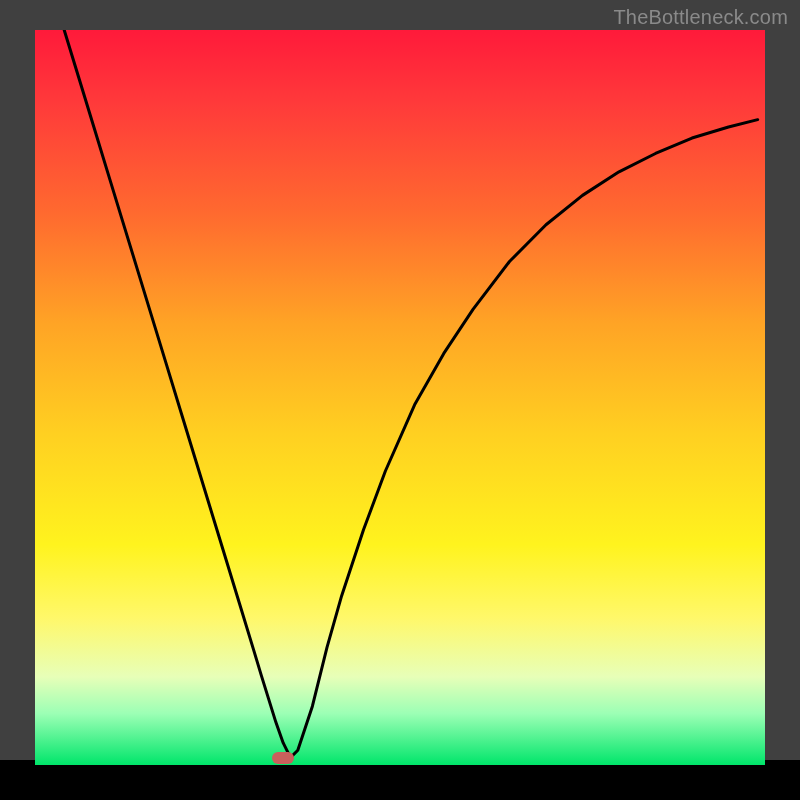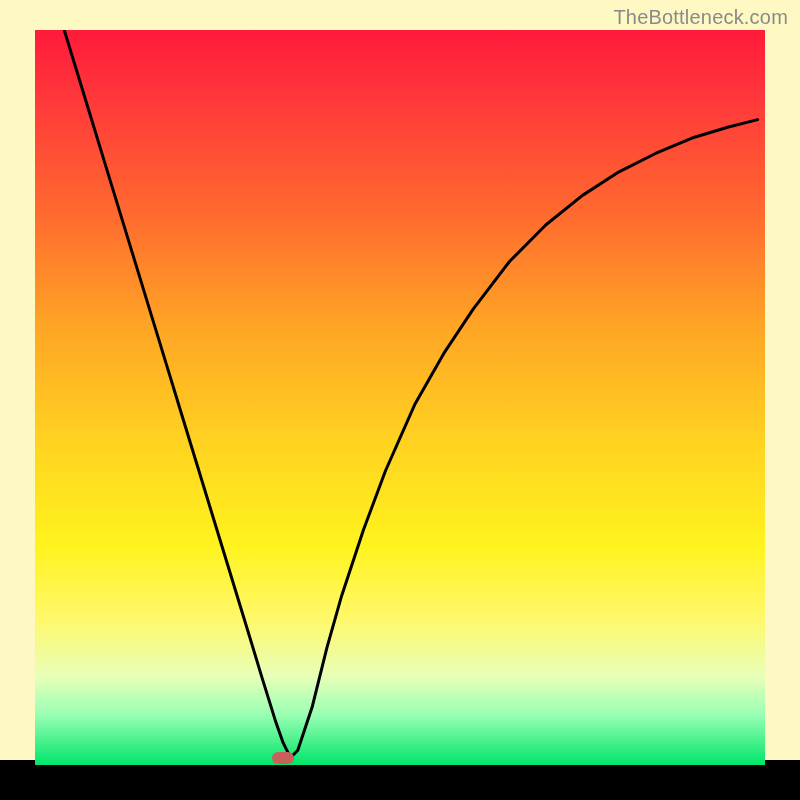--- a/index.html
+++ b/index.html
@@ -10,21 +10,21 @@
     background: #000;
     overflow: hidden;
     font-family: Arial, Helvetica, sans-serif;
   }
   .frame {
     position: absolute;
     left: 0;
     top: 0;
     width: 800px;
     height: 760px;
-    background: #fef9c3;
+    background: #404040;
   }
   .plot {
     position: absolute;
     left: 35px;
     top: 30px;
     width: 730px;
     height: 735px;
     overflow: hidden;
   }
   .gradient {

